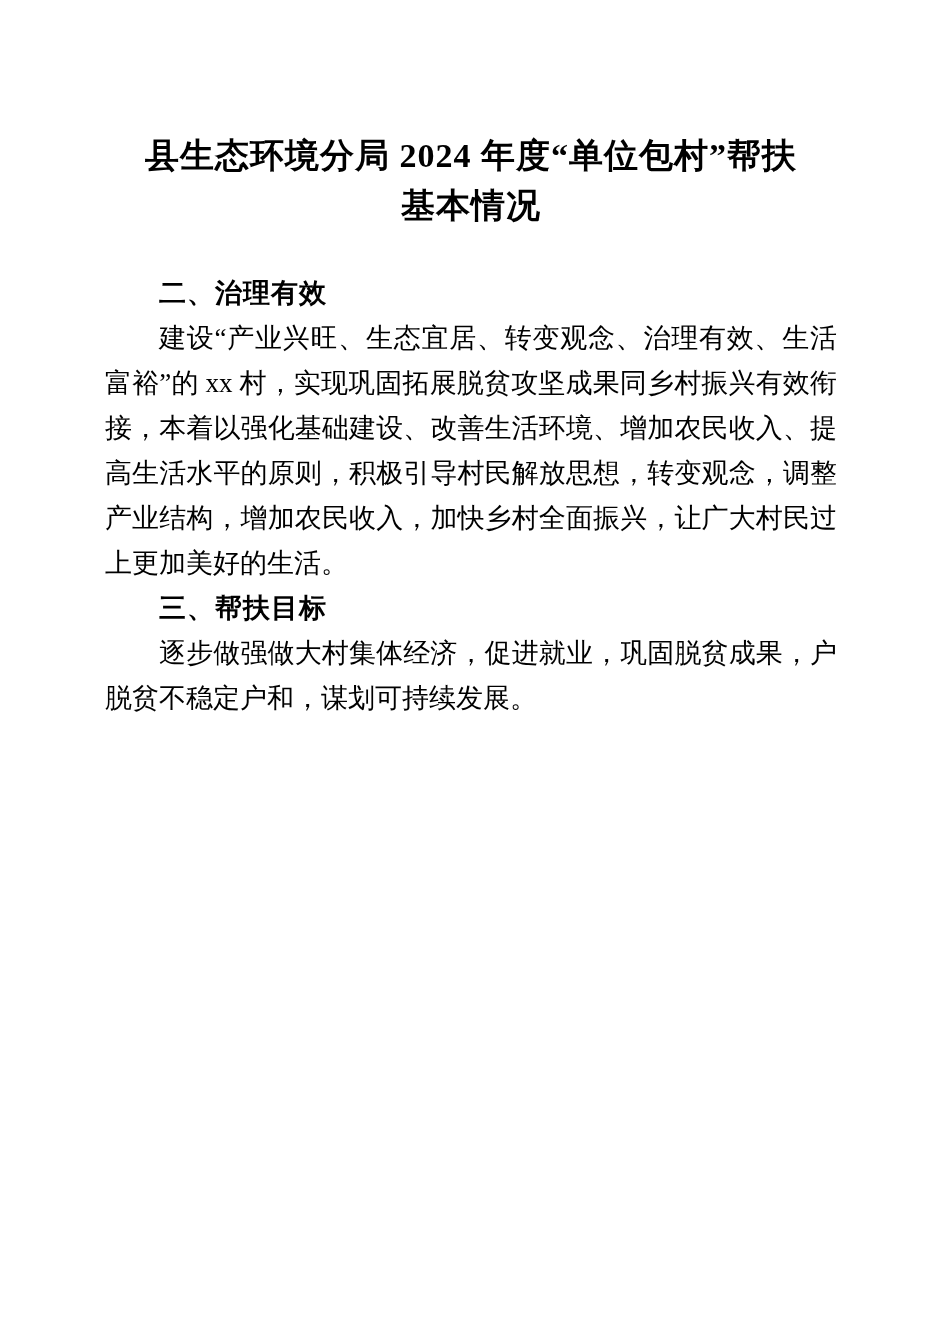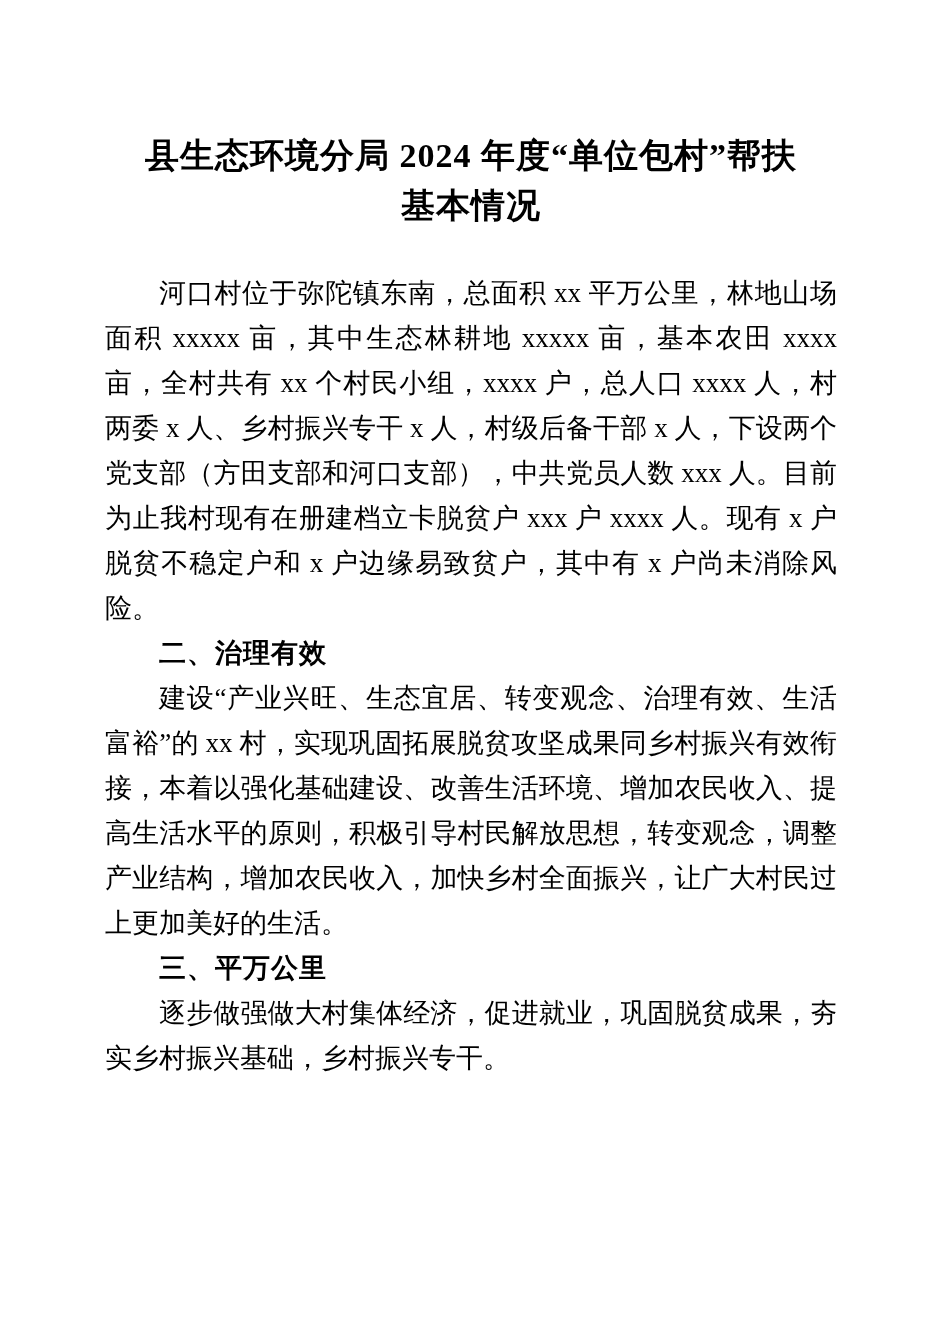--- a/index.html
+++ b/index.html
@@ -45,26 +45,25 @@
 <body>
 
 <div class="page">
 
   <h1 class="doc-title">
     <span class="title-line">县生态环境分局 2024 年度“单位包村”帮扶</span>
     <span class="title-line">基本情况</span>
   </h1>
 
   <section>
-    <p class="paragraph">河口村位于弥陀镇东南，总面积 xx 平万公里，林地山场面积 xxxxx 亩，其中生态林耕地 xxxxx 亩，基本农田 xxxx 亩，全村共有 xx 个村民小组，xxxx 户，总人口 xxxx 人，村两委 x 人、乡村振兴专干 x 人，村级后备干部 x 人，下设两个党支部（方田支部和河口支部），中共党员人数 xxx 人。目前为止我村现有在册建档立卡脱贫户 xxx 户 xxxx 人。现有 x 户脱贫不稳定户和 x 户边缘易致贫户，其中有 x 户尚未消除风险。</p>
   </section>
 
   <section>
     <h2 class="section-heading">二、治理有效</h2>
     <p class="paragraph">建设“产业兴旺、生态宜居、转变观念、治理有效、生活富裕”的 xx 村，实现巩固拓展脱贫攻坚成果同乡村振兴有效衔接，本着以强化基础建设、改善生活环境、增加农民收入、提高生活水平的原则，积极引导村民解放思想，转变观念，调整产业结构，增加农民收入，加快乡村全面振兴，让广大村民过上更加美好的生活。</p>
   </section>
 
   <section>
-    <h2 class="section-heading">三、平万公里</h2>
-    <p class="paragraph">逐步做强做大村集体经济，促进就业，巩固脱贫成果，夯实乡村振兴基础，乡村振兴专干。</p>
+    <h2 class="section-heading">三、帮扶目标</h2>
+    <p class="paragraph">逐步做强做大村集体经济，促进就业，巩固脱贫成果，户脱贫不稳定户和，谋划可持续发展。</p>
   </section>
 
 </div>
 
 </body></html>

